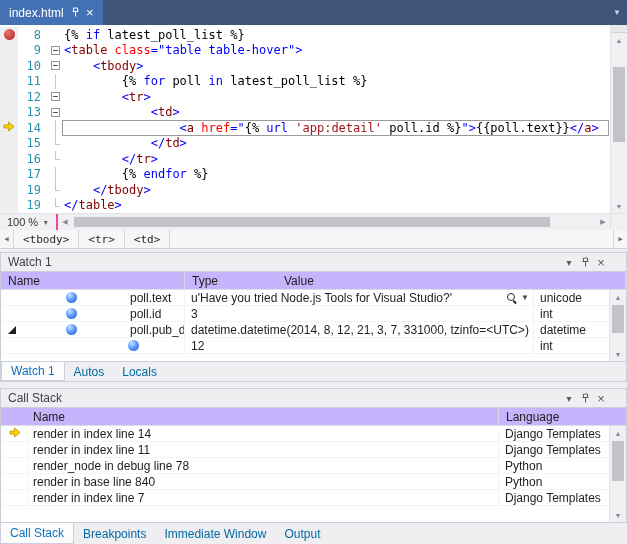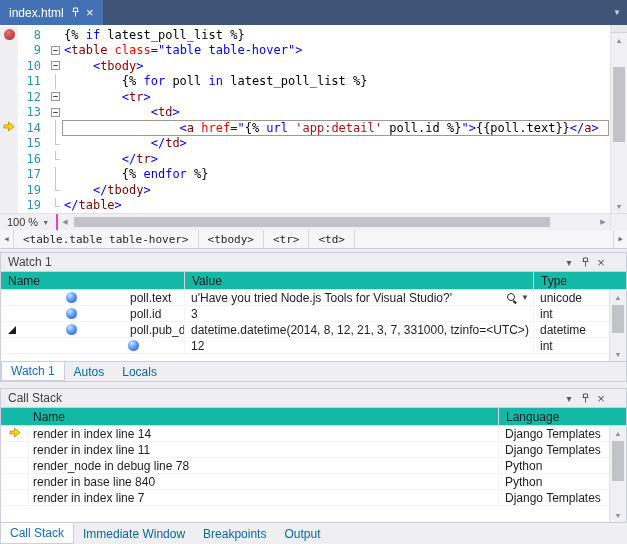--- a/index.html
+++ b/index.html
@@ -69,21 +69,21 @@
   .bc-item{display:flex;align-items:center;padding:0 9px;border-right:1px solid #D8D8DC;color:#1E1E1E;}
 
   
   .panel{position:absolute;left:0;width:627px;background:#FCFCFC;border:1px solid #CCCEDB;
          display:flex;flex-direction:column;}
   #watch-panel{top:252px;height:130px;text-align:center;}
   #callstack-panel{top:388px;height:135px;}
   .panel-title{height:19px;flex:none;background:#EFEFF2;display:flex;align-items:center;
                padding:0 3px 0 7px;color:#3F3F46;border-bottom:1px solid #CCCEDB;}
   .tb-icons{margin-left:auto;display:flex;align-items:center;padding-right:14px;}
-  .grid-header{height:18px;flex:none;display:flex;background:#14b8a6;border-bottom:1px solid #DDDDE2;
+  .grid-header{height:18px;flex:none;display:flex;background:#c4b5fd;border-bottom:1px solid #DDDDE2;
                color:#1E1E1E;}
   .gh-cell{display:flex;align-items:center;border-right:1px solid #D8D8DC;padding-left:7px;}
   .gh-cell.w-name{width:184px;}.gh-cell.w-value{width:349px;}.gh-cell.w-type{flex:1;border-right:none;}
   .gh-cell.c-name{width:498px;padding-left:32px;}.gh-cell.c-lang{flex:1;border-right:none;}
   .rows-host{flex:1;background:#fff;position:relative;overflow:hidden;padding-right:17px;}
   .grid-row{height:16px;display:flex;align-items:center;border-bottom:1px solid #F3F3F5;}
   .cell{height:100%;display:flex;align-items:center;overflow:hidden;border-right:1px solid #F3F3F5;
         white-space:nowrap;gap:48px;}
   .col-name{width:184px;padding-left:4px;}
   .col-value{width:349px;padding-left:6px;}
@@ -255,21 +255,20 @@
   <div class="h-btn">◀</div>
   <div class="h-track">
     <div class="h-thumb"></div>
   </div>
   <div class="h-btn">▶</div>
   <div class="h-corner"></div>
 </div>
 
 <div class="crumbs">
   <div class="bc-nav">◀</div>
-  <span class="bc-item">&lt;table.table table-hover&gt;</span>
   <span class="bc-item">&lt;tbody&gt;</span>
   <span class="bc-item">&lt;tr&gt;</span>
   <span class="bc-item">&lt;td&gt;</span>
   <div class="bc-nav right">▶</div>
 </div>
 
 <div class="panel" id="watch-panel">
   <div class="panel-title">
     <span>Watch 1</span>
     <span class="tb-icons">
@@ -277,22 +276,22 @@
         <span class="tb-icon">
           <svg width="11" height="11" viewBox="0 0 11 11" fill="none" stroke="currentColor" stroke-width="1">
             <path d="M3.5 1 H7.5 V4.5 H3.5 Z M2.5 4.5 H8.5 M5.5 4.5 V9.5"></path>
           </svg>
         </span>
         <span class="tb-icon close">×</span>
       </span>
   </div>
   <div class="grid-header">
     <span class="gh-cell w-name">Name</span>
+    <span class="gh-cell w-type">Type</span>
     <span class="gh-cell w-value">Value</span>
-    <span class="gh-cell w-type">Type</span>
   </div>
   <div class="rows-host">
       <div class="grid-row">
         <span class="cell col-name">
           <span class="exp-slot"></span>
           <span class="var-icon"></span>
           <span>poll.text</span>
         </span>
         <span class="cell col-value">
           <span>u'Have you tried Node.js Tools for Visual Studio?'</span>
@@ -410,16 +409,16 @@
     </div>
   <div class="v-scroll" id="cs-scroll">
     <div class="sb-btn">▲</div>
     <div class="sb-thumb"></div>
     <div class="sb-btn bottom">▼</div>
   </div>
 </div>
 
 <div class="main-tabs">
   <span class="tw-tab active">Call Stack</span>
+  <span class="tw-tab">Breakpoints</span>
   <span class="tw-tab">Immediate Window</span>
-  <span class="tw-tab">Breakpoints</span>
   <span class="tw-tab">Output</span>
 </div>
 
 </body></html>

